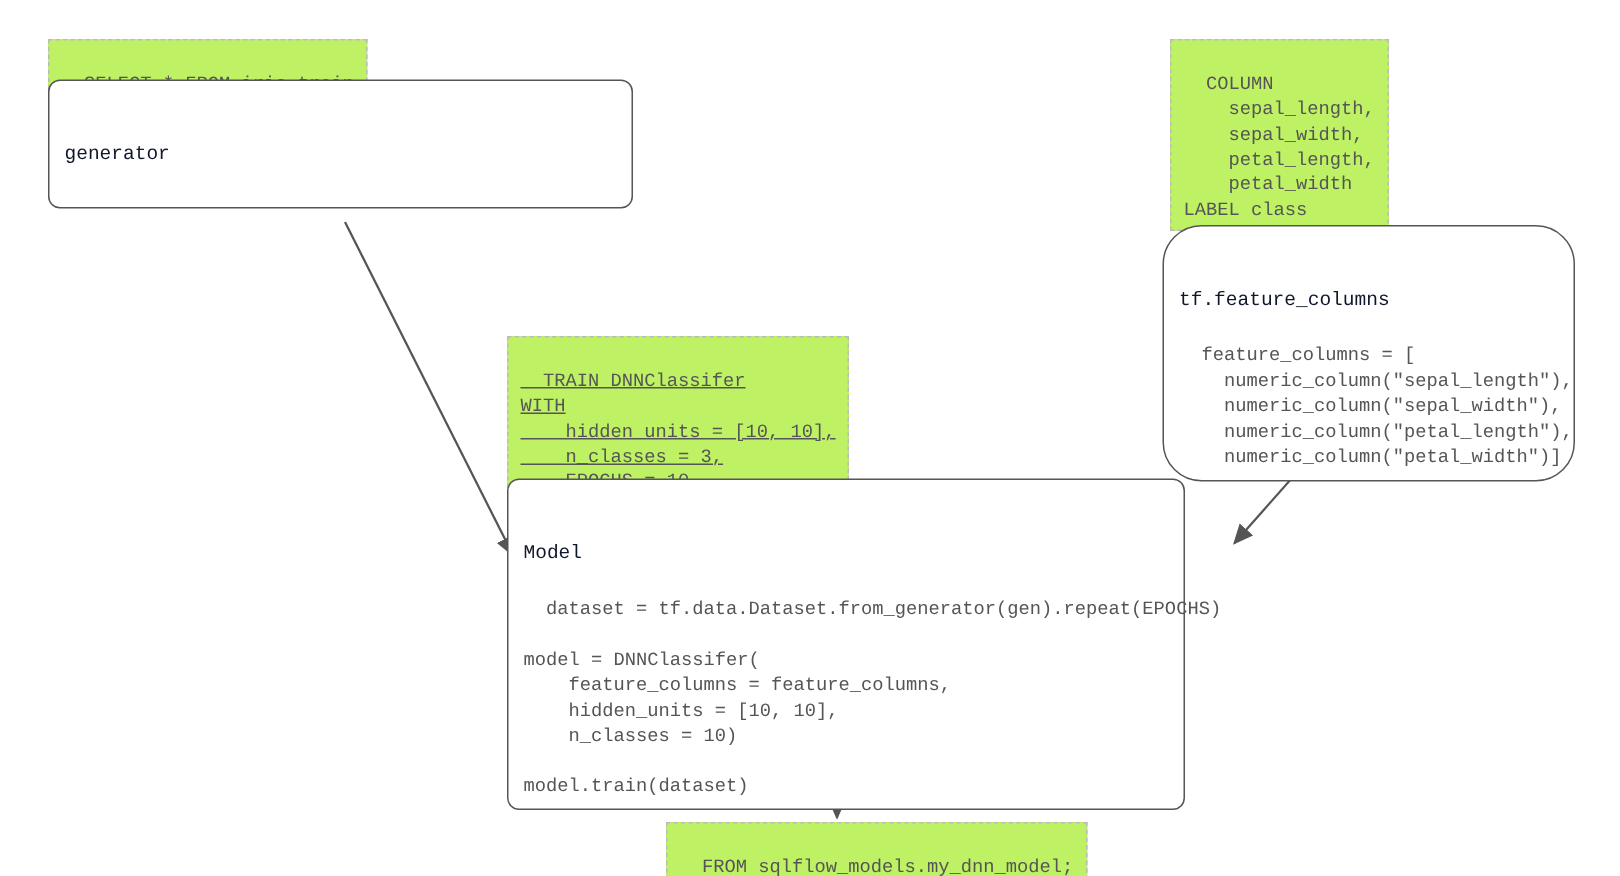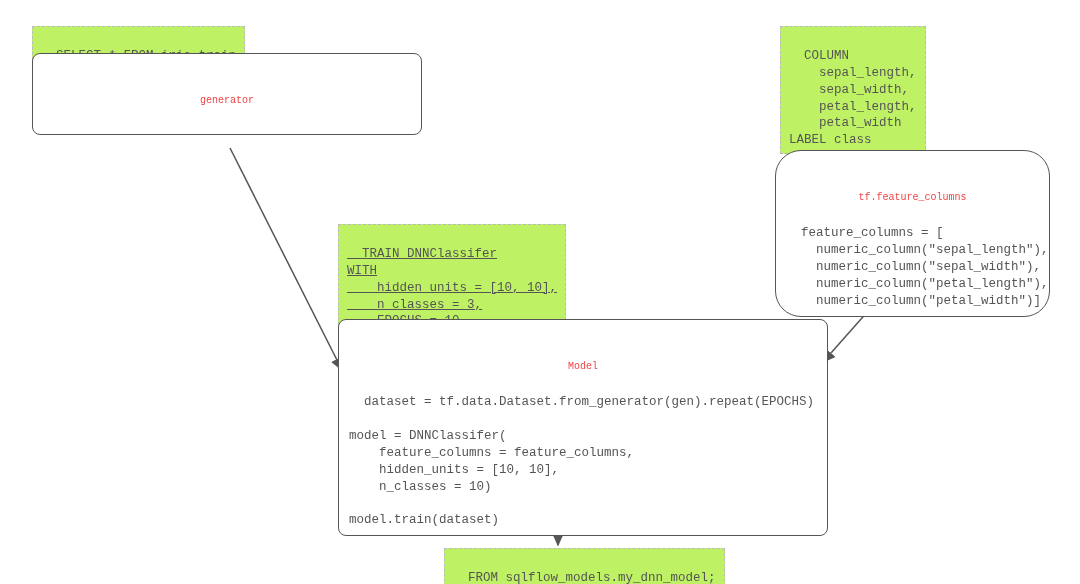--- a/index.html
+++ b/index.html
@@ -25,23 +25,22 @@
     position: absolute;
     border: 1.5px solid #555;
     border-radius: 8px;
     padding: 6px 10px;
     white-space: pre;
     line-height: 1.35;
     background: #fff;
   }
   .title {
     display: block;
-    text-align: center;
-    font-size: 10px;
-    color: #ef4444;
+    font-size: 13px;
+    color: #0f172a;
     margin-bottom: 4px;
   }
   svg.connectors {
     position: absolute;
     top: 0; left: 0;
     width: 1080px; height: 584px;
     pointer-events: none;
   }
 </style>
 </head>
@@ -88,21 +87,21 @@
 </div>
 
 <div class="dashed-box" style="left:338px; top:224px;text-decoration:underline;">
   <span>TRAIN DNNClassifer
 WITH
     hidden_units = [10, 10],
     n_classes = 3,
     EPOCHS = 10</span>
 </div>
 
-<div class="solid-box" style="left:338px; top:319px; width:490px;">
+<div class="solid-box" style="left:338px; top:319px; width:452px;">
   <span class="title">Model</span>
   <span>dataset = tf.data.Dataset.from_generator(gen).repeat(EPOCHS)
 
 model = DNNClassifer(
     feature_columns = feature_columns,
     hidden_units = [10, 10],
     n_classes = 10)
 
 model.train(dataset)</span>
 </div>

